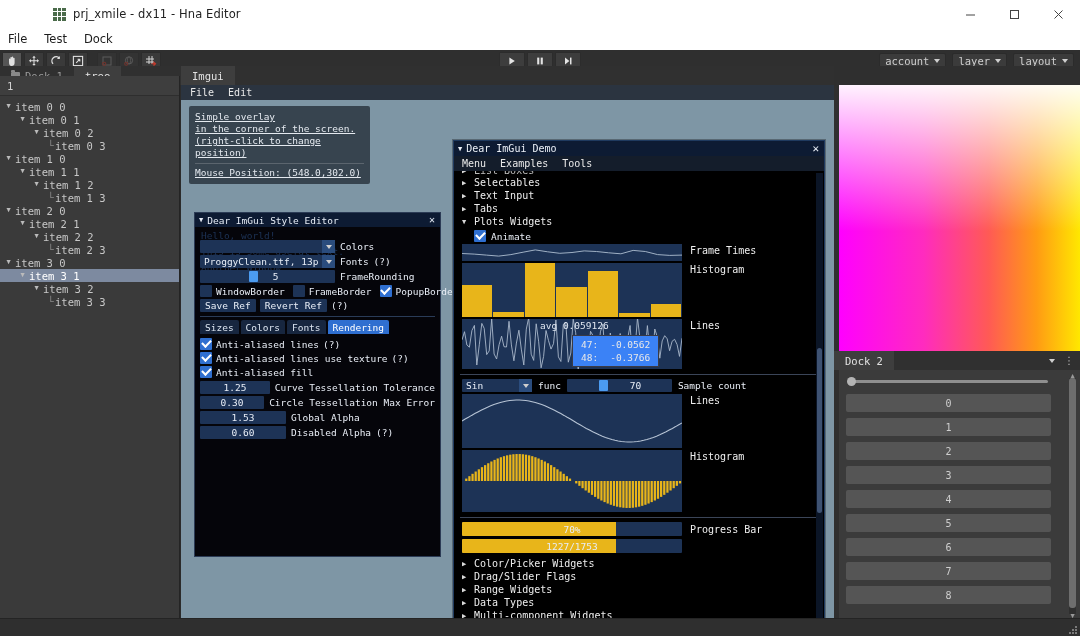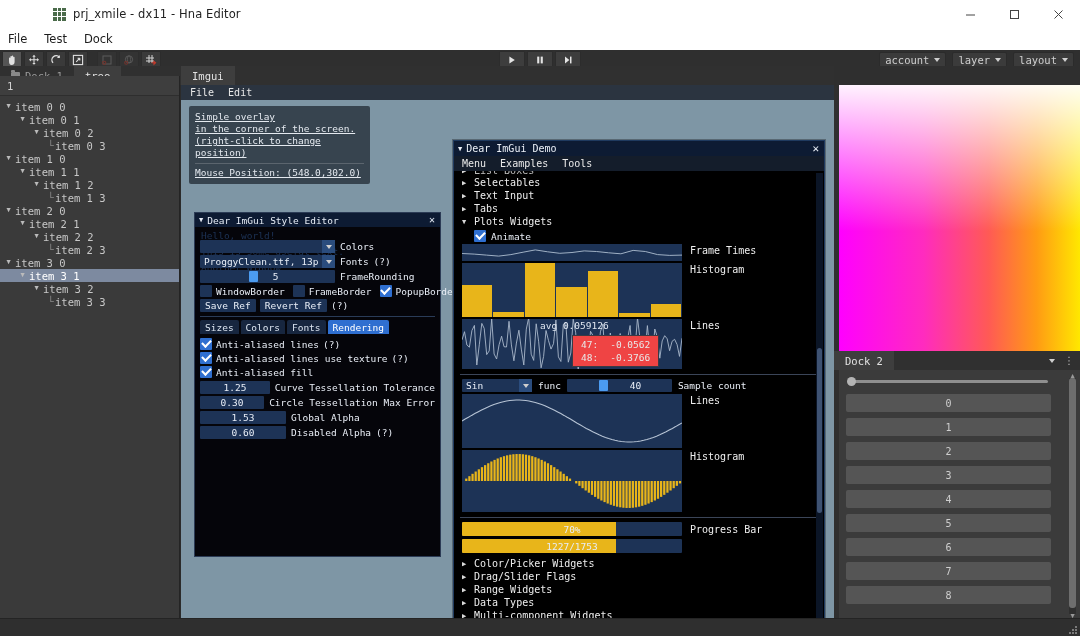--- a/index.html
+++ b/index.html
@@ -36,21 +36,21 @@
   
   .menubar {
     height: 22px; background: #ffffff; display: flex; align-items: center;
     font-family: "DejaVu Sans", sans-serif; font-size: 11.5px; color: #1c1c1c;
     padding-left: 8px; gap: 17px;
   }
   .menubar span { cursor: default; }
 
   
   .toolbar {
-    height: 26px; background: #2f2f2f; border-bottom: 6px solid #22c55e;
+    height: 26px; background: #2f2f2f; border-bottom: 4px solid #22c55e;
     display: flex; align-items: center; position: relative; padding-left: 2px;
   }
   .tb-group { display: flex; gap: 2px; }
   .tb-btn {
     width: 20px; height: 19px; background: #3a3a3a; border: 1px solid #2c2c2c;
     display: flex; align-items: center; justify-content: center; border-radius: 1px;
   }
   .tb-btn.active { background: #555555; }
   .tb-btn.dim { opacity: 0.45; }
   .tb-sep { width: 9px; }
@@ -210,21 +210,21 @@
   .bars { position:absolute; left:0; right:0; bottom:0; top:0; display:flex; align-items:flex-end; }
   .bars i { display:block; background: #e8b51a; flex: 1 1 auto; }
   .hsep { height:1px; background:#3b4558; margin: 5px 2px 4px; }
   .pbar {
     height: 14px; background:#1d3356; border-radius:1px; position: relative;
     display:flex; align-items:center; overflow: hidden;
   }
   .pbar .fill { position:absolute; left:0; top:0; bottom:0; background:#e8b51a; }
   .pbar .ptxt { position:relative; width:100%; text-align:center; font-size: 9.5px; color:#e7edf6; }
   .tooltip {
-    position:absolute; background:#ef4444; border:1px solid #3a3a44; padding: 1px 4px;
+    position:absolute; background:#3b82f6; border:1px solid #3a3a44; padding: 1px 4px;
     font-size: 9.5px; color:#e8e8e8; line-height: 11px;
   }
   .tooltip td { padding: 0 2px; }
 
   
   .right-panel { position:absolute; right:0; top:66px; width: 246px; bottom: 18px; background:#2f2f2f; }
   .gradient {
     position:absolute; left: 5px; right: 0; top: 19px; height: 266px;
     background:
       linear-gradient(to bottom, rgba(255,255,255,0.95) 0%, rgba(255,255,255,0) 55%),
@@ -677,21 +677,21 @@
           <div class="plotrow" style="align-items:center;gap:6px;">
             <div class="combo" style="width:70px">
               <span>Sin</span>
               <span class="arrowbox">
                   <span class="caret"></span>
                 </span>
             </div>
             <span class="lbl">func</span>
             <div class="slider" style="width:105px">
               <span class="grab" style="left:32px"></span>
-              <span style="position:relative;left:16px">40</span>
+              <span style="position:relative;left:16px">70</span>
             </div>
             <span class="lbl">Sample count</span>
           </div>
 
           <div class="plotrow">
             <div class="plotbox" style="width:220px;height:54px;">
               <svg width="220" height="54" id="sine-svg">
                   <polyline points="0.0,27.0 3.2,25.1 6.4,23.3 9.6,21.4 12.8,19.6 15.9,17.9 19.1,16.2 22.3,14.7 25.5,13.2 28.7,11.8 31.9,10.6 35.1,9.5 38.3,8.5 41.4,7.7 44.6,7.0 47.8,6.5 51.0,6.2 54.2,6.0 57.4,6.0 60.6,6.2 63.8,6.5 67.0,7.0 70.1,7.7 73.3,8.5 76.5,9.5 79.7,10.6 82.9,11.8 86.1,13.2 89.3,14.7 92.5,16.2 95.7,17.9 98.8,19.6 102.0,21.4 105.2,23.3 108.4,25.1 111.6,27.0 114.8,28.9 118.0,30.7 121.2,32.6 124.3,34.4 127.5,36.1 130.7,37.8 133.9,39.3 137.1,40.8 140.3,42.2 143.5,43.4 146.7,44.5 149.9,45.5 153.0,46.3 156.2,47.0 159.4,47.5 162.6,47.8 165.8,48.0 169.0,48.0 172.2,47.8 175.4,47.5 178.6,47.0 181.7,46.3 184.9,45.5 188.1,44.5 191.3,43.4 194.5,42.2 197.7,40.8 200.9,39.3 204.1,37.8 207.2,36.1 210.4,34.4 213.6,32.6 216.8,30.7 220.0,28.9" fill="none" stroke="#b6c3d4" stroke-width="1.1"></polyline>
                 </svg>
             </div>

